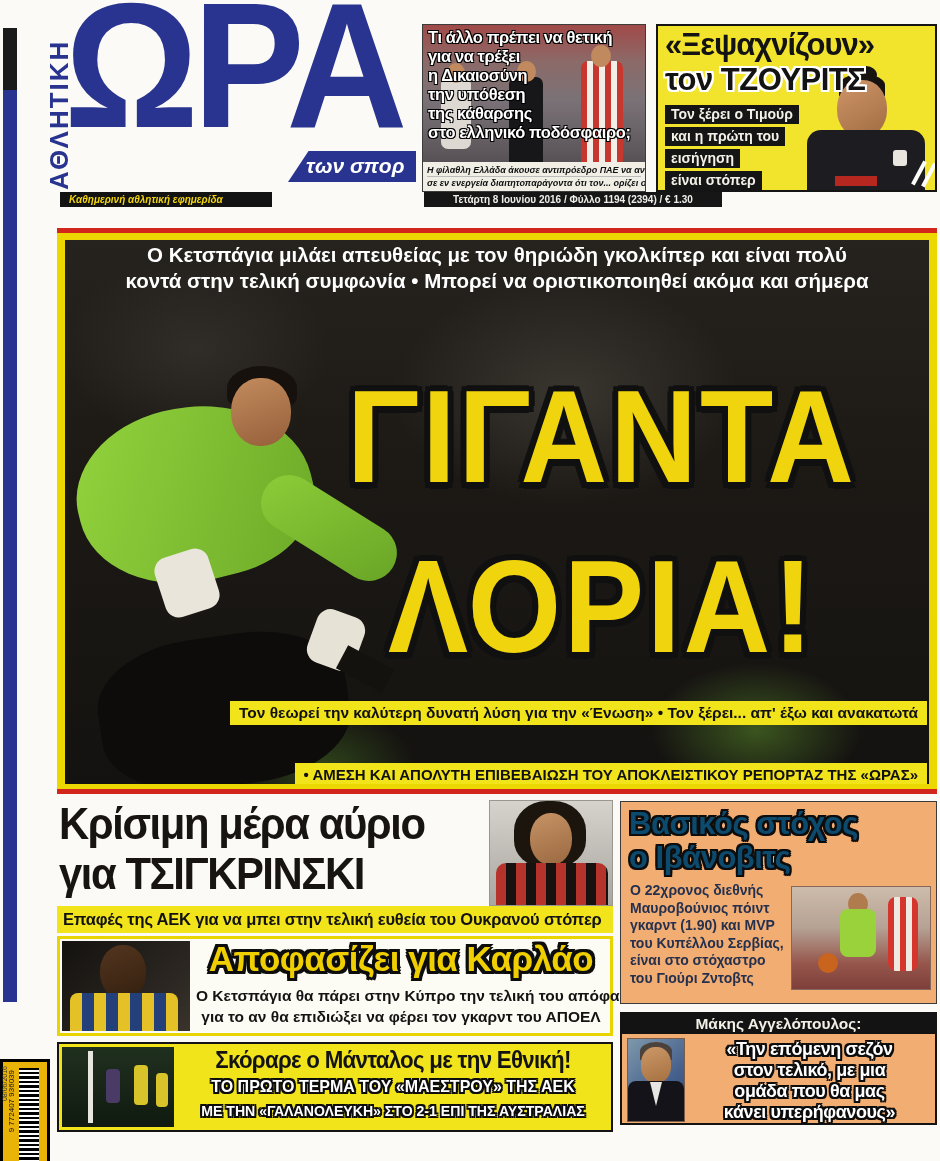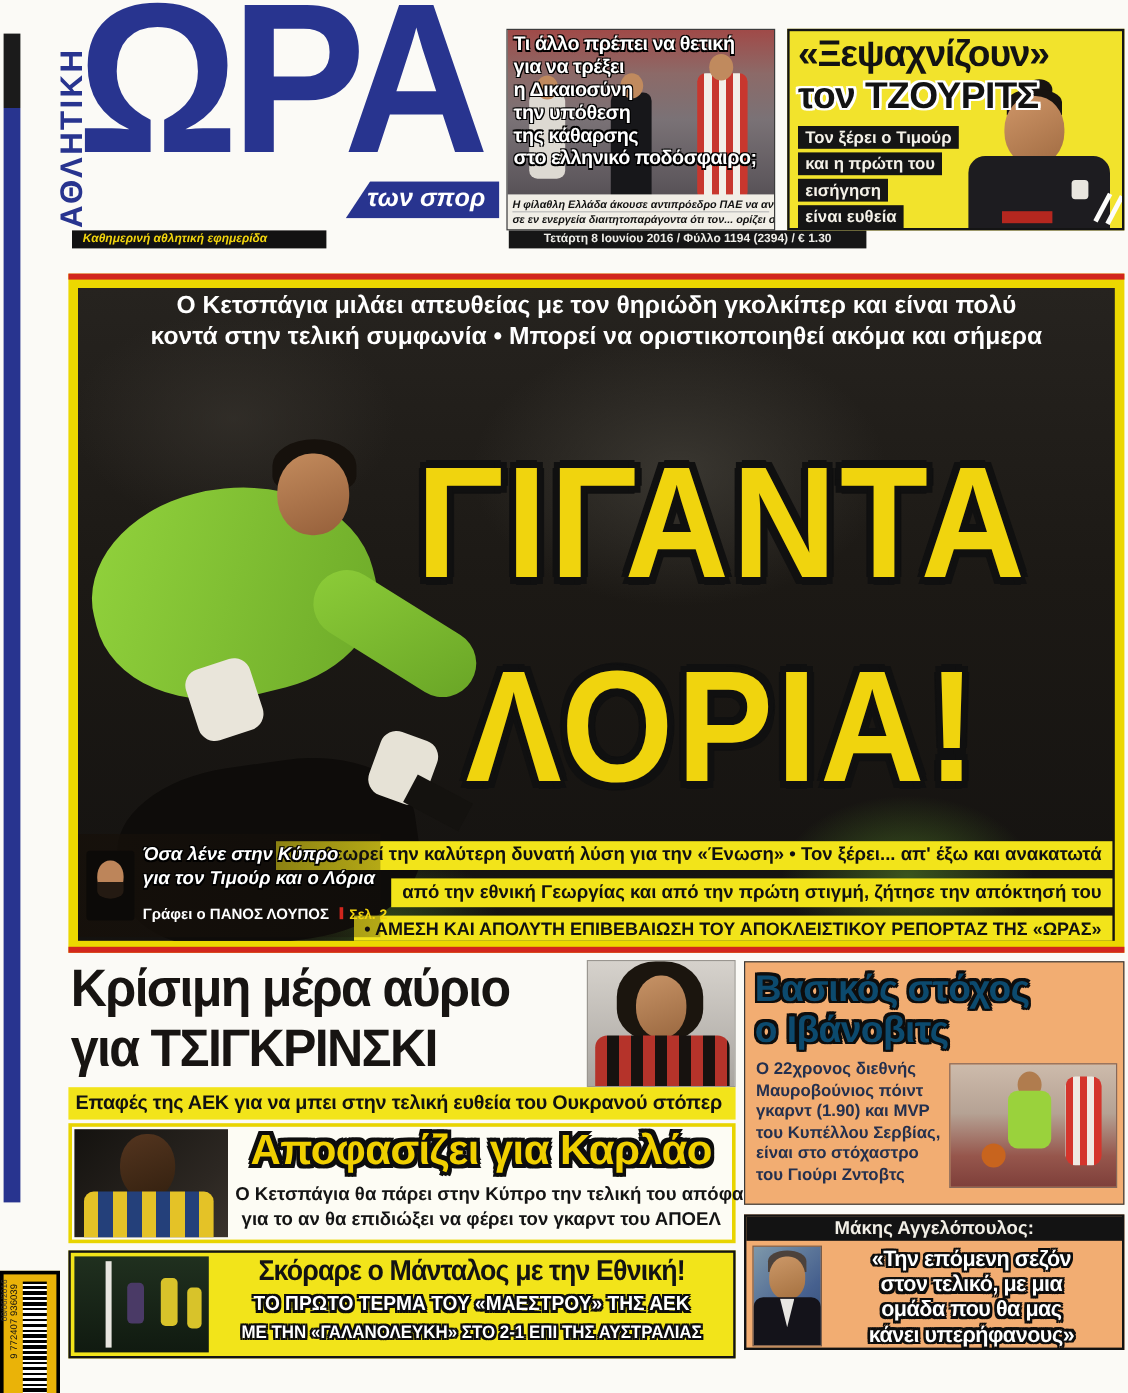--- a/index.html
+++ b/index.html
@@ -212,54 +212,42 @@
       <div class="tz-badge"></div>
       <div class="tz-slash" style="right:14px;bottom:4px;"></div>
       <div class="tz-slash" style="right:4px;bottom:2px;"></div>
     </div>
     <div class="tr-h1">«Ξεψαχνίζουν»</div>
     <div class="tr-h2 o2w">τον ΤΖΟΥΡΙΤΣ</div>
     <div class="tr-subs">
       <div class="tr-sub">Τον ξέρει ο Τιμούρ</div>
       <div class="tr-sub">και η πρώτη του</div>
       <div class="tr-sub">εισήγηση</div>
-      <div class="tr-sub">είναι ευθεία</div>
+      <div class="tr-sub">είναι στόπερ</div>
     </div>
   </div>
 
   <div class="abs main-frame">
     <div class="main-photo">
       <div class="gk">
         <div class="gk-legs"></div>
         <div class="gk-torso"></div>
         <div class="gk-arm"></div>
         <div class="gk-hair"></div>
         <div class="gk-head"></div>
         <div class="gk-gloveA"></div>
         <div class="gk-gloveB"></div>
         <div class="gk-band"></div>
       </div>
       <div class="intro-line" style="top:3px;">Ο Κετσπάγια μιλάει απευθείας με τον θηριώδη γκολκίπερ και είναι πολύ</div>
       <div class="intro-line" style="top:29px;">κοντά στην τελική συμφωνία • Μπορεί να οριστικοποιηθεί ακόμα και σήμερα</div>
       <div class="giant o5b" style="top:130px;">ΓΙΓΑΝΤΑ</div>
       <div class="giant o5b" style="top:300px;">ΛΟΡΙΑ!</div>
       <div class="strip" style="top:461px;">Τον θεωρεί την καλύτερη δυνατή λύση για την «Ένωση» • Τον ξέρει... απ' έξω και ανακατωτά</div>
-      <div class="strip" style="top:492px;">από την εθνική Γεωργίας και από την πρώτη στιγμή, ζήτησε την απόκτησή του</div>
       <div class="strip bold" style="top:523px;">• ΑΜΕΣΗ ΚΑΙ ΑΠΟΛΥΤΗ ΕΠΙΒΕΒΑΙΩΣΗ ΤΟΥ ΑΠΟΚΛΕΙΣΤΙΚΟΥ ΡΕΠΟΡΤΑΖ ΤΗΣ «ΩΡΑΣ»</div>
-      <div class="byline-block">
-        <div class="byline-photo">
-          <div class="byline-face"></div>
-          <div class="byline-beard"></div>
-        </div>
-        <div class="cap-line o1b" style="top:9px;">Όσα λένε στην Κύπρο</div>
-        <div class="cap-line o1b" style="top:29px;">για τον Τιμούρ και ο Λόρια</div>
-        <div class="byrow">
-          <span class="by">Γράφει ο ΠΑΝΟΣ ΛΟΥΠΟΣ</span><span class="tick"></span><span class="pg">Σελ. 2</span>
-        </div>
-      </div>
     </div>
   </div>
 
   <div class="abs ts-sec">
     <div class="ts-h" style="top:2px;">Κρίσιμη μέρα αύριο</div>
     <div class="ts-h" style="top:52px;">για ΤΣΙΓΚΡΙΝΣΚΙ</div>
     <div class="ts-photo">
       <div class="ts-hair"></div>
       <div class="ts-face"></div>
       <div class="ts-torso"></div>

